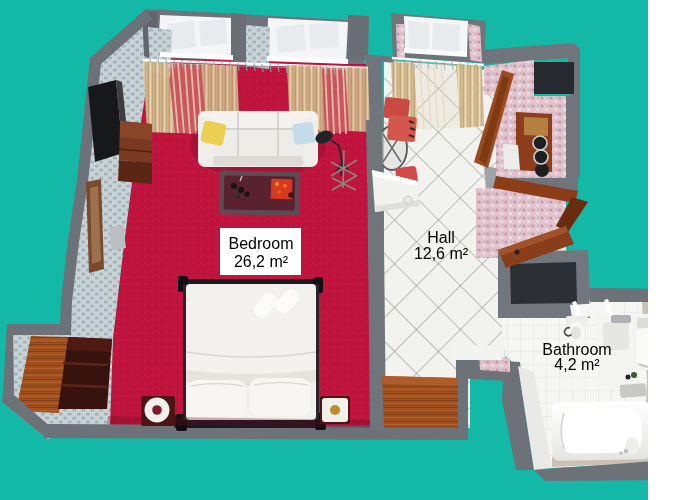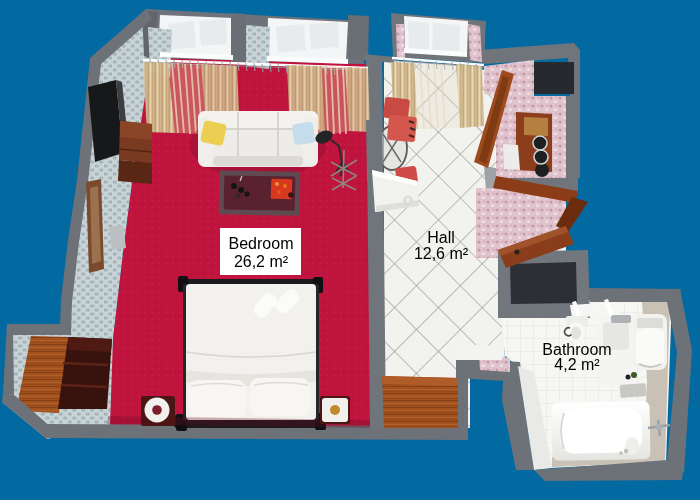--- a/index.html
+++ b/index.html
@@ -1,16 +1,16 @@
 <!DOCTYPE html>
 <html><head>
 <meta charset="utf-8">
 <style>
   html,body{margin:0;padding:0;background:#ffffff;}
-  #stage{position:relative;width:700px;height:500px;overflow:hidden;background:#0369a1;font-family:"Liberation Sans",sans-serif;}
+  #stage{position:relative;width:648px;height:500px;overflow:hidden;background:#14b8a6;font-family:"Liberation Sans",sans-serif;}
   svg{position:absolute;left:0;top:0;}
 </style>
 </head>
 <body>
 <div id="stage">
 <svg width="700" height="500" viewBox="0 0 700 500">
 <defs>
   <pattern id="bluewp" width="9" height="8" patternUnits="userSpaceOnUse">
     <rect width="9" height="8" fill="#c9d3d6"></rect>
     <ellipse cx="2.2" cy="2" rx="1.9" ry="1.5" fill="#8da4ad"></ellipse>

